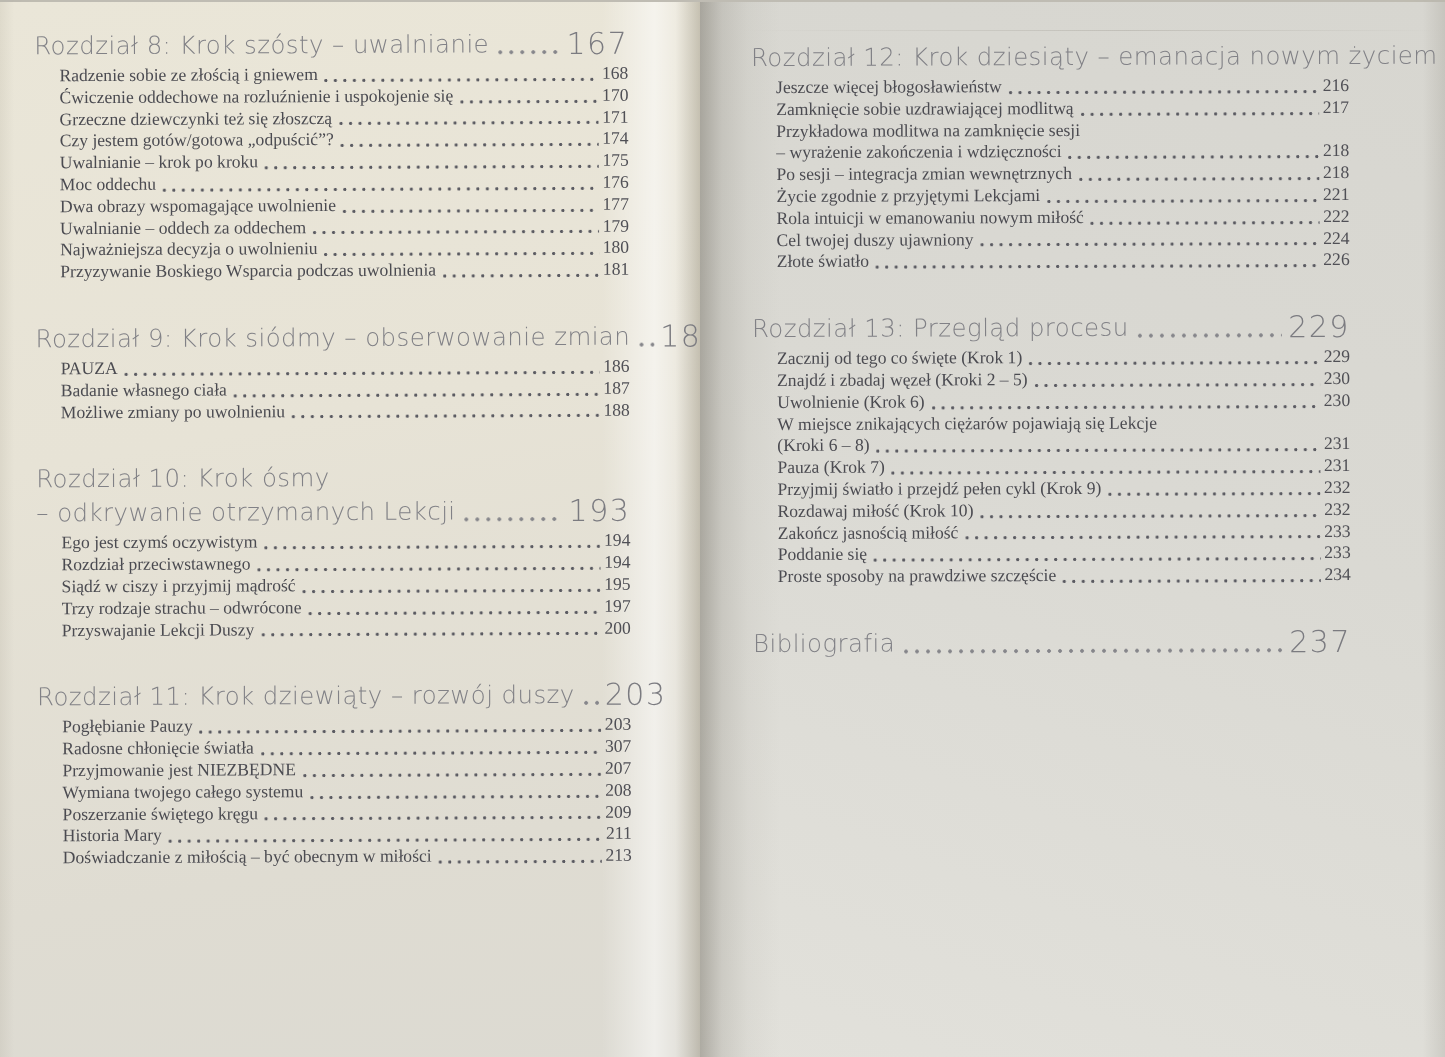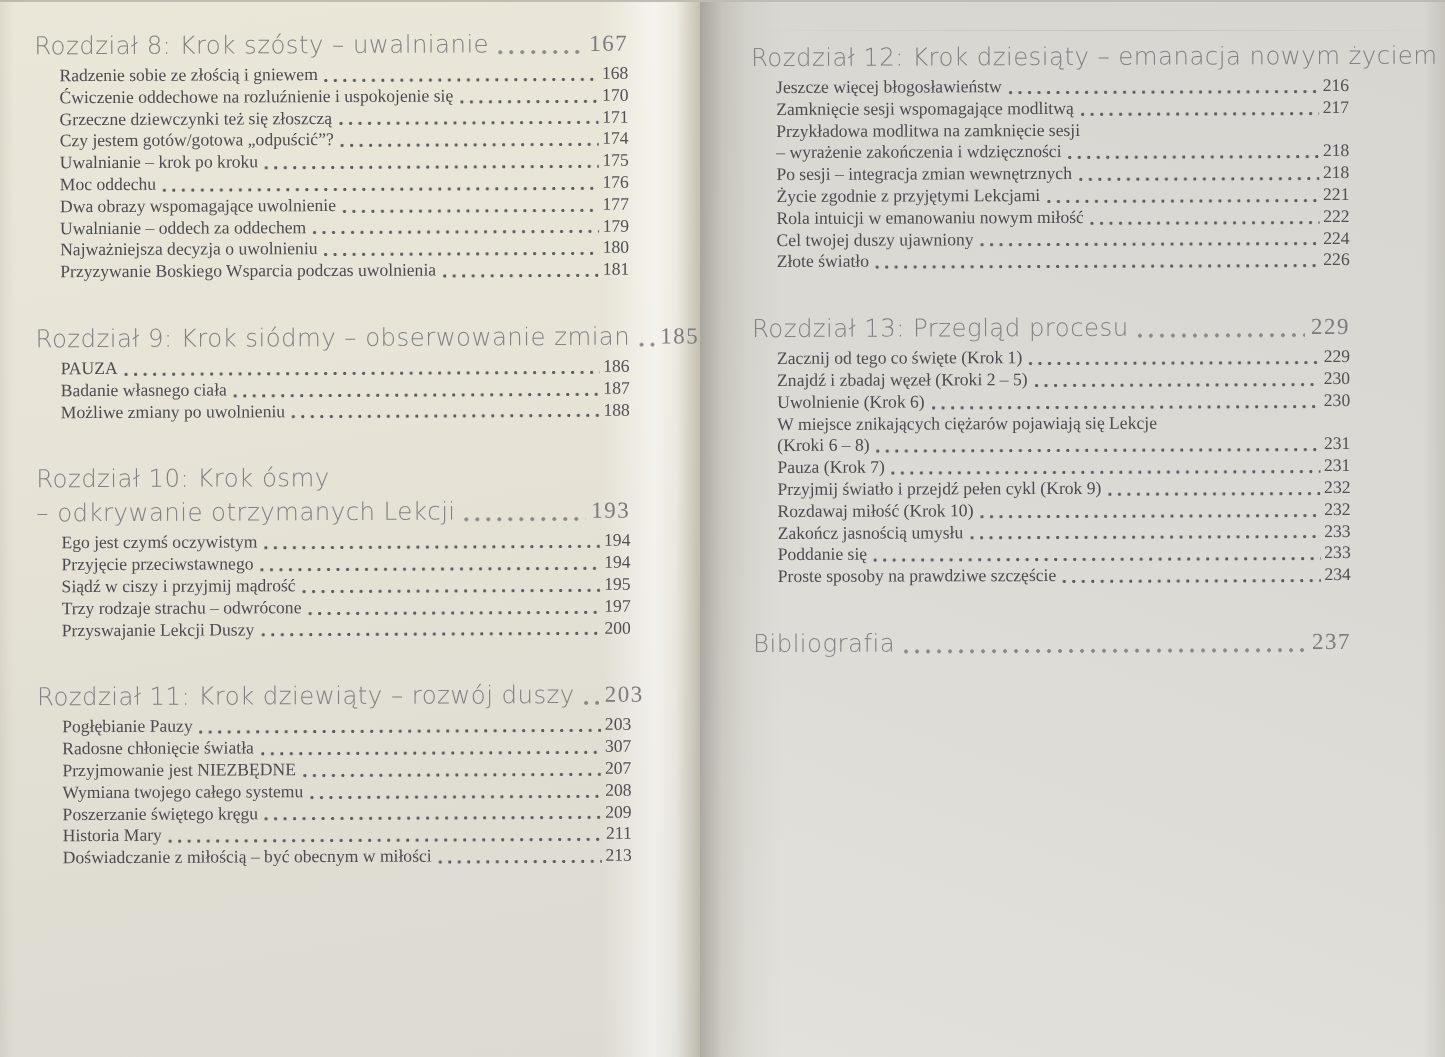--- a/index.html
+++ b/index.html
@@ -92,24 +92,23 @@
     font-size: 24.5px;
     line-height: 30px;
     letter-spacing: 0.4px;
     color: #818186;
     margin-bottom: 4px;
   }
   .chapter-row:last-of-type {
     margin-bottom: 12px;
   }
   .chapter-row .pagenum {
-    font-size: 23px;
+    font-size: 30px;
     letter-spacing: 1.5px;
     color: #7b7b80;
-    font-family: Liberation Serif, serif;
   }
   .entries {
     margin-left: 25px;
   }
   .entry-row {
     font-family: "Liberation Serif", serif;
     font-size: 17.6px;
     line-height: 21.8px;
     color: #4b4b51;
   }
@@ -237,21 +236,21 @@
             <span class="dots"></span>
             <span class="pagenum">193</span>
           </div>
           <div class="entries">
             <div class="row entry-row">
               <span class="label">Ego jest czymś oczywistym</span>
               <span class="dots"></span>
               <span class="pagenum">194</span>
             </div>
             <div class="row entry-row">
-              <span class="label">Przyjęcie przeciwstawnego</span>
+              <span class="label">Rozdział przeciwstawnego</span>
               <span class="dots"></span>
               <span class="pagenum">194</span>
             </div>
             <div class="row entry-row">
               <span class="label">Siądź w ciszy i przyjmij mądrość</span>
               <span class="dots"></span>
               <span class="pagenum">195</span>
             </div>
             <div class="row entry-row">
               <span class="label">Trzy rodzaje strachu – odwrócone</span>
@@ -318,21 +317,21 @@
             <span class="label">Rozdział 12: Krok dziesiąty – emanacja nowym życiem</span>
             <span class="dots"></span>
           </div>
           <div class="entries">
             <div class="row entry-row">
               <span class="label">Jeszcze więcej błogosławieństw</span>
               <span class="dots"></span>
               <span class="pagenum">216</span>
             </div>
             <div class="row entry-row">
-              <span class="label">Zamknięcie sesji wspomagające modlitwą</span>
+              <span class="label">Zamknięcie sobie uzdrawiającej modlitwą</span>
               <span class="dots"></span>
               <span class="pagenum">217</span>
             </div>
             <div class="row entry-row">
               <span class="label">Przykładowa modlitwa na zamknięcie sesji</span>
             </div>
             <div class="row entry-row">
               <span class="label">– wyrażenie zakończenia i wdzięczności</span>
               <span class="dots"></span>
               <span class="pagenum">218</span>
@@ -403,21 +402,21 @@
               <span class="label">Przyjmij światło i przejdź pełen cykl (Krok 9)</span>
               <span class="dots"></span>
               <span class="pagenum">232</span>
             </div>
             <div class="row entry-row">
               <span class="label">Rozdawaj miłość (Krok 10)</span>
               <span class="dots"></span>
               <span class="pagenum">232</span>
             </div>
             <div class="row entry-row">
-              <span class="label">Zakończ jasnością umysłu</span>
+              <span class="label">Zakończ jasnością miłość</span>
               <span class="dots"></span>
               <span class="pagenum">233</span>
             </div>
             <div class="row entry-row">
               <span class="label">Poddanie się</span>
               <span class="dots"></span>
               <span class="pagenum">233</span>
             </div>
             <div class="row entry-row">
               <span class="label">Proste sposoby na prawdziwe szczęście</span>

